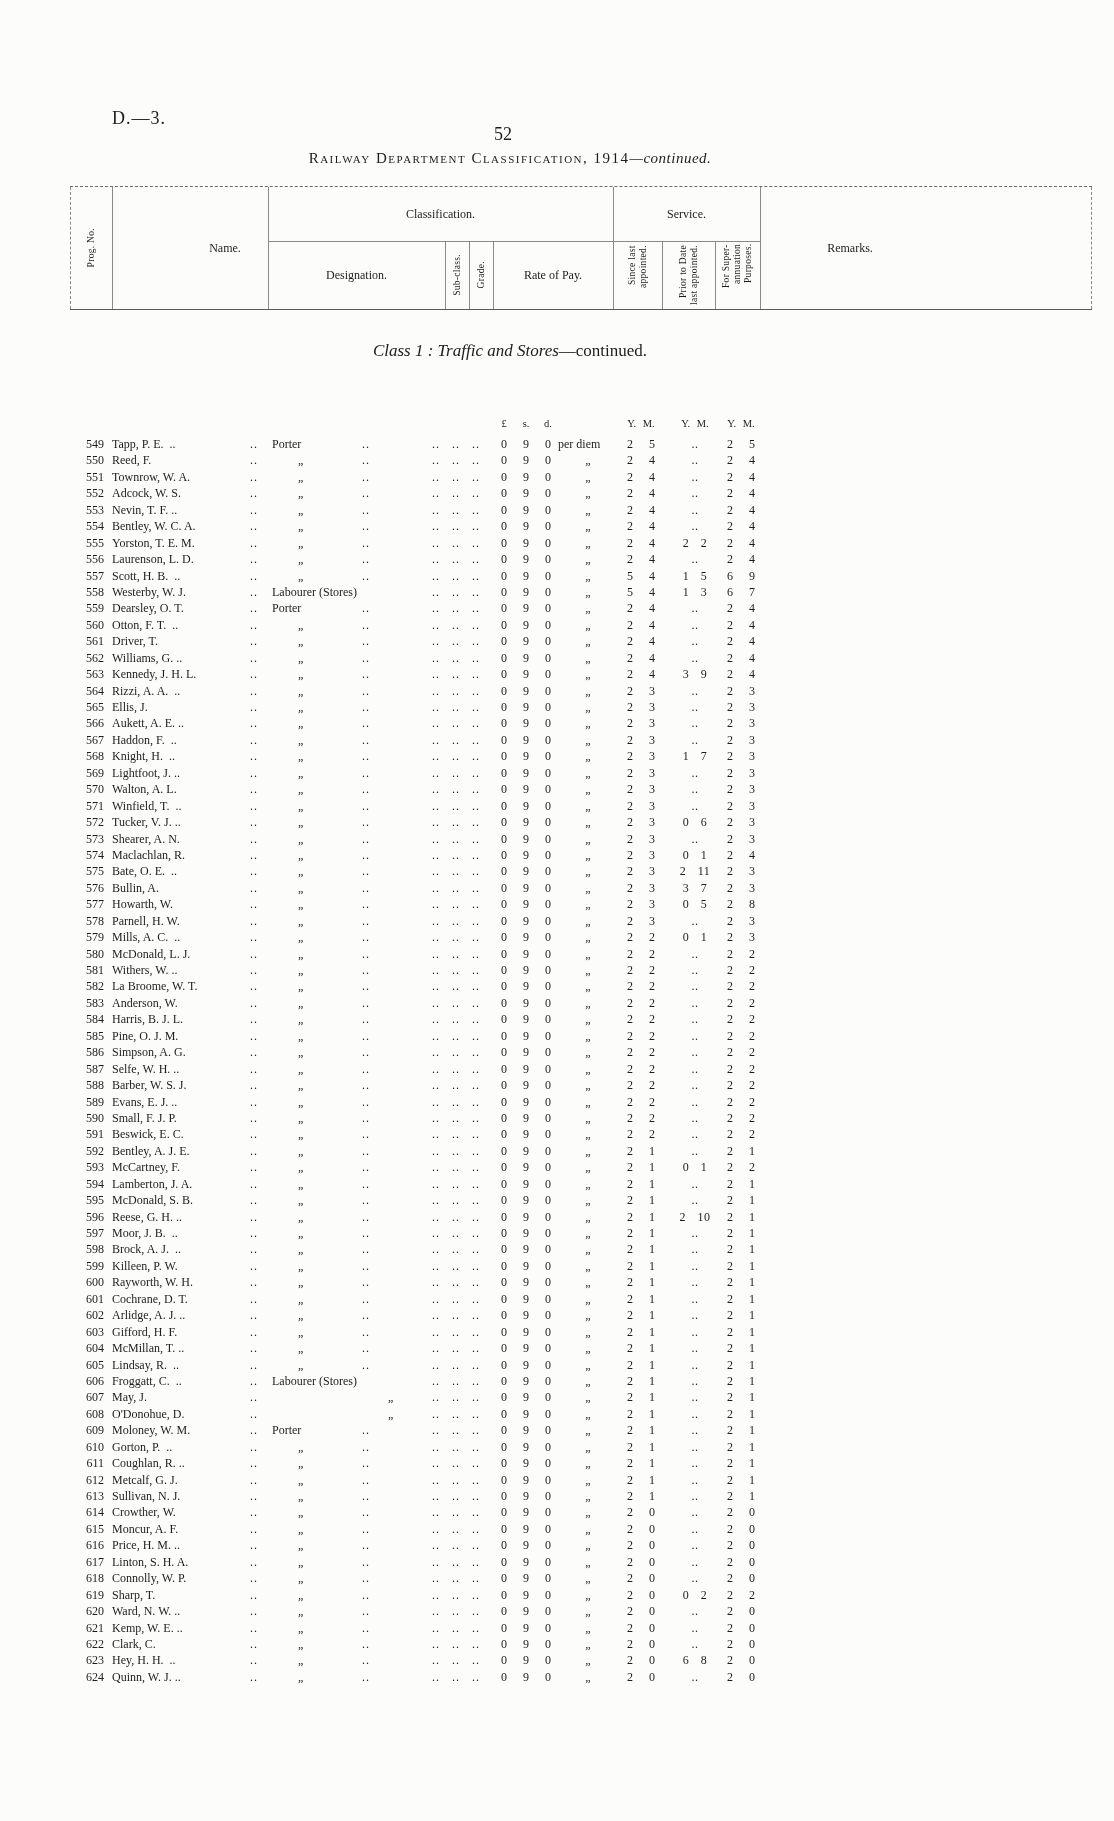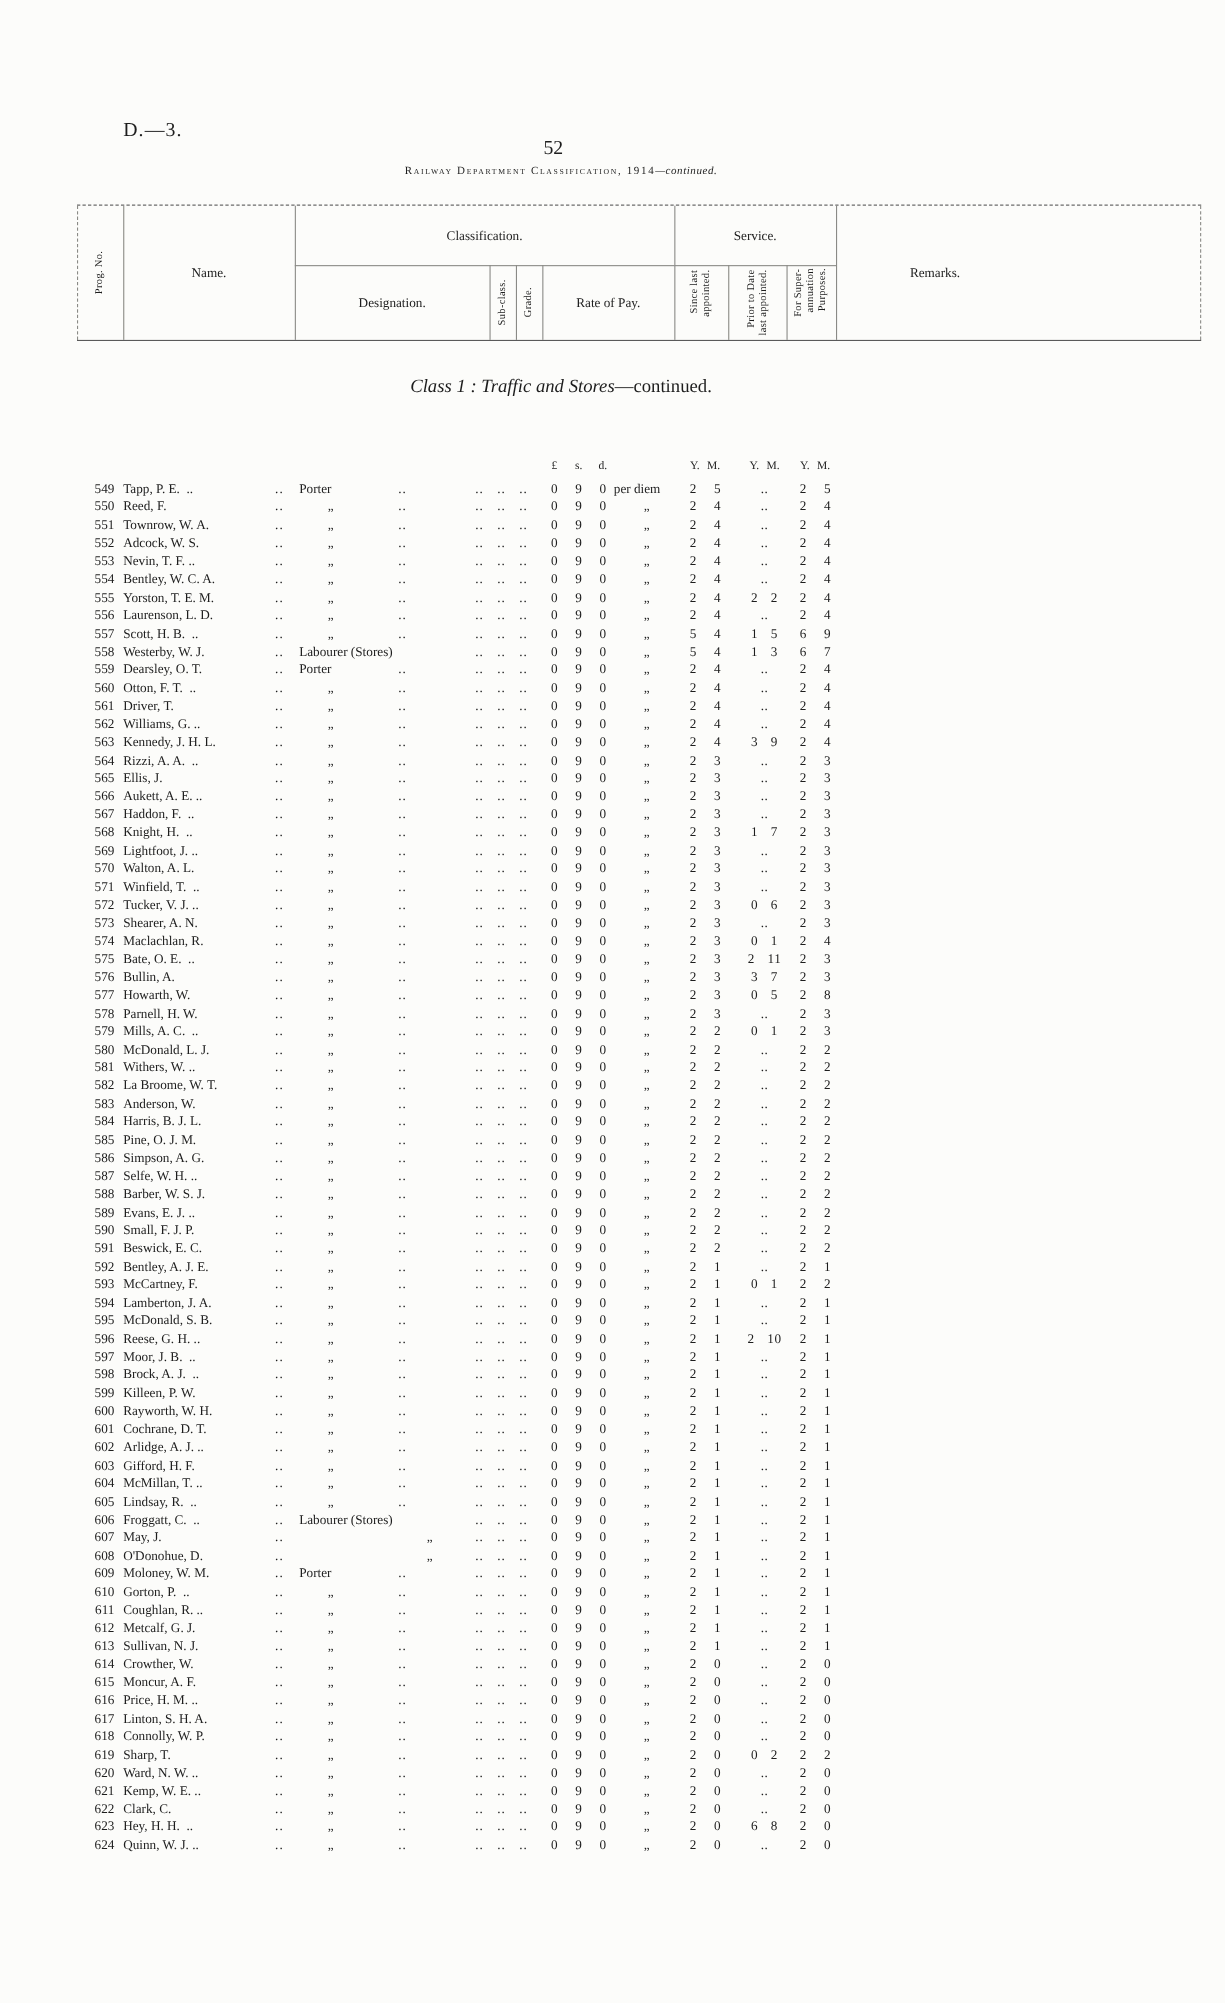--- a/index.html
+++ b/index.html
@@ -6,21 +6,21 @@
   .sheet{
     position:relative;width:1114px;height:1821px;margin:0 auto;
     background:#fcfcfa;color:#1d1d1d;
     font-family:"Liberation Serif","DejaVu Serif",serif;
     overflow:hidden;
   }
   .abs{position:absolute;}
   
   .doc-ref{top:108px;left:112px;font-size:18px;letter-spacing:1px;}
   .page-num{top:108px;left:468px;width:70px;text-align:center;font-size:18px;margin-top:16px;}
-  .main-title{top:150px;left:0;width:1020px;text-align:center;font-size:10px;
+  .main-title{top:150px;left:0;width:1020px;text-align:center;font-size:15px;
     font-variant:small-caps;letter-spacing:1.5px;}
   .main-title .cont{font-variant:normal;font-style:italic;letter-spacing:.5px;}
   
   .thead{top:186px;left:70px;width:1022px;height:122px;
     border-top:1px dashed #6b6b6b;border-bottom:1.4px solid #5a5a5a;}
   .hcell{position:absolute;display:flex;align-items:center;justify-content:center;
     font-size:12px;text-align:right;}
   .vline{position:absolute;top:0;bottom:0;width:0;border-left:1px solid #8a8a86;}
   .vline.dash{border-left-style:dashed;}
   .hline{position:absolute;height:0;border-top:1px solid #8a8a86;}
@@ -81,21 +81,21 @@
     <div class="vline" style="left:645px;top:54px;"></div>
     <div class="vline" style="left:690px;"></div>
     <div class="vline dash" style="left:1021px;"></div>
 
     <div class="hline" style="left:198px;width:345px;top:54px;"></div>
     <div class="hline" style="left:543px;width:147px;top:54px;"></div>
 
     <div class="hcell" style="left:0;top:0;width:42px;height:122px;">
       <span class="vtext">Prog. No.</span>
     </div>
-    <div class="hcell" style="left:42px;top:0;width:156px;height:122px;">
+    <div class="hcell" style="left:42px;top:0;width:156px;height:122px;padding-left:35px;">
       <span>Name.</span>
     </div>
     <div class="hcell" style="left:198px;top:0;width:345px;height:54px;">
       <span>Classification.</span>
     </div>
     <div class="hcell" style="left:198px;top:54px;width:177px;height:68px;">
       <span>Designation.</span>
     </div>
     <div class="hcell" style="left:375px;top:54px;width:24px;height:68px;">
       <span class="vtext">Sub-class.</span>

